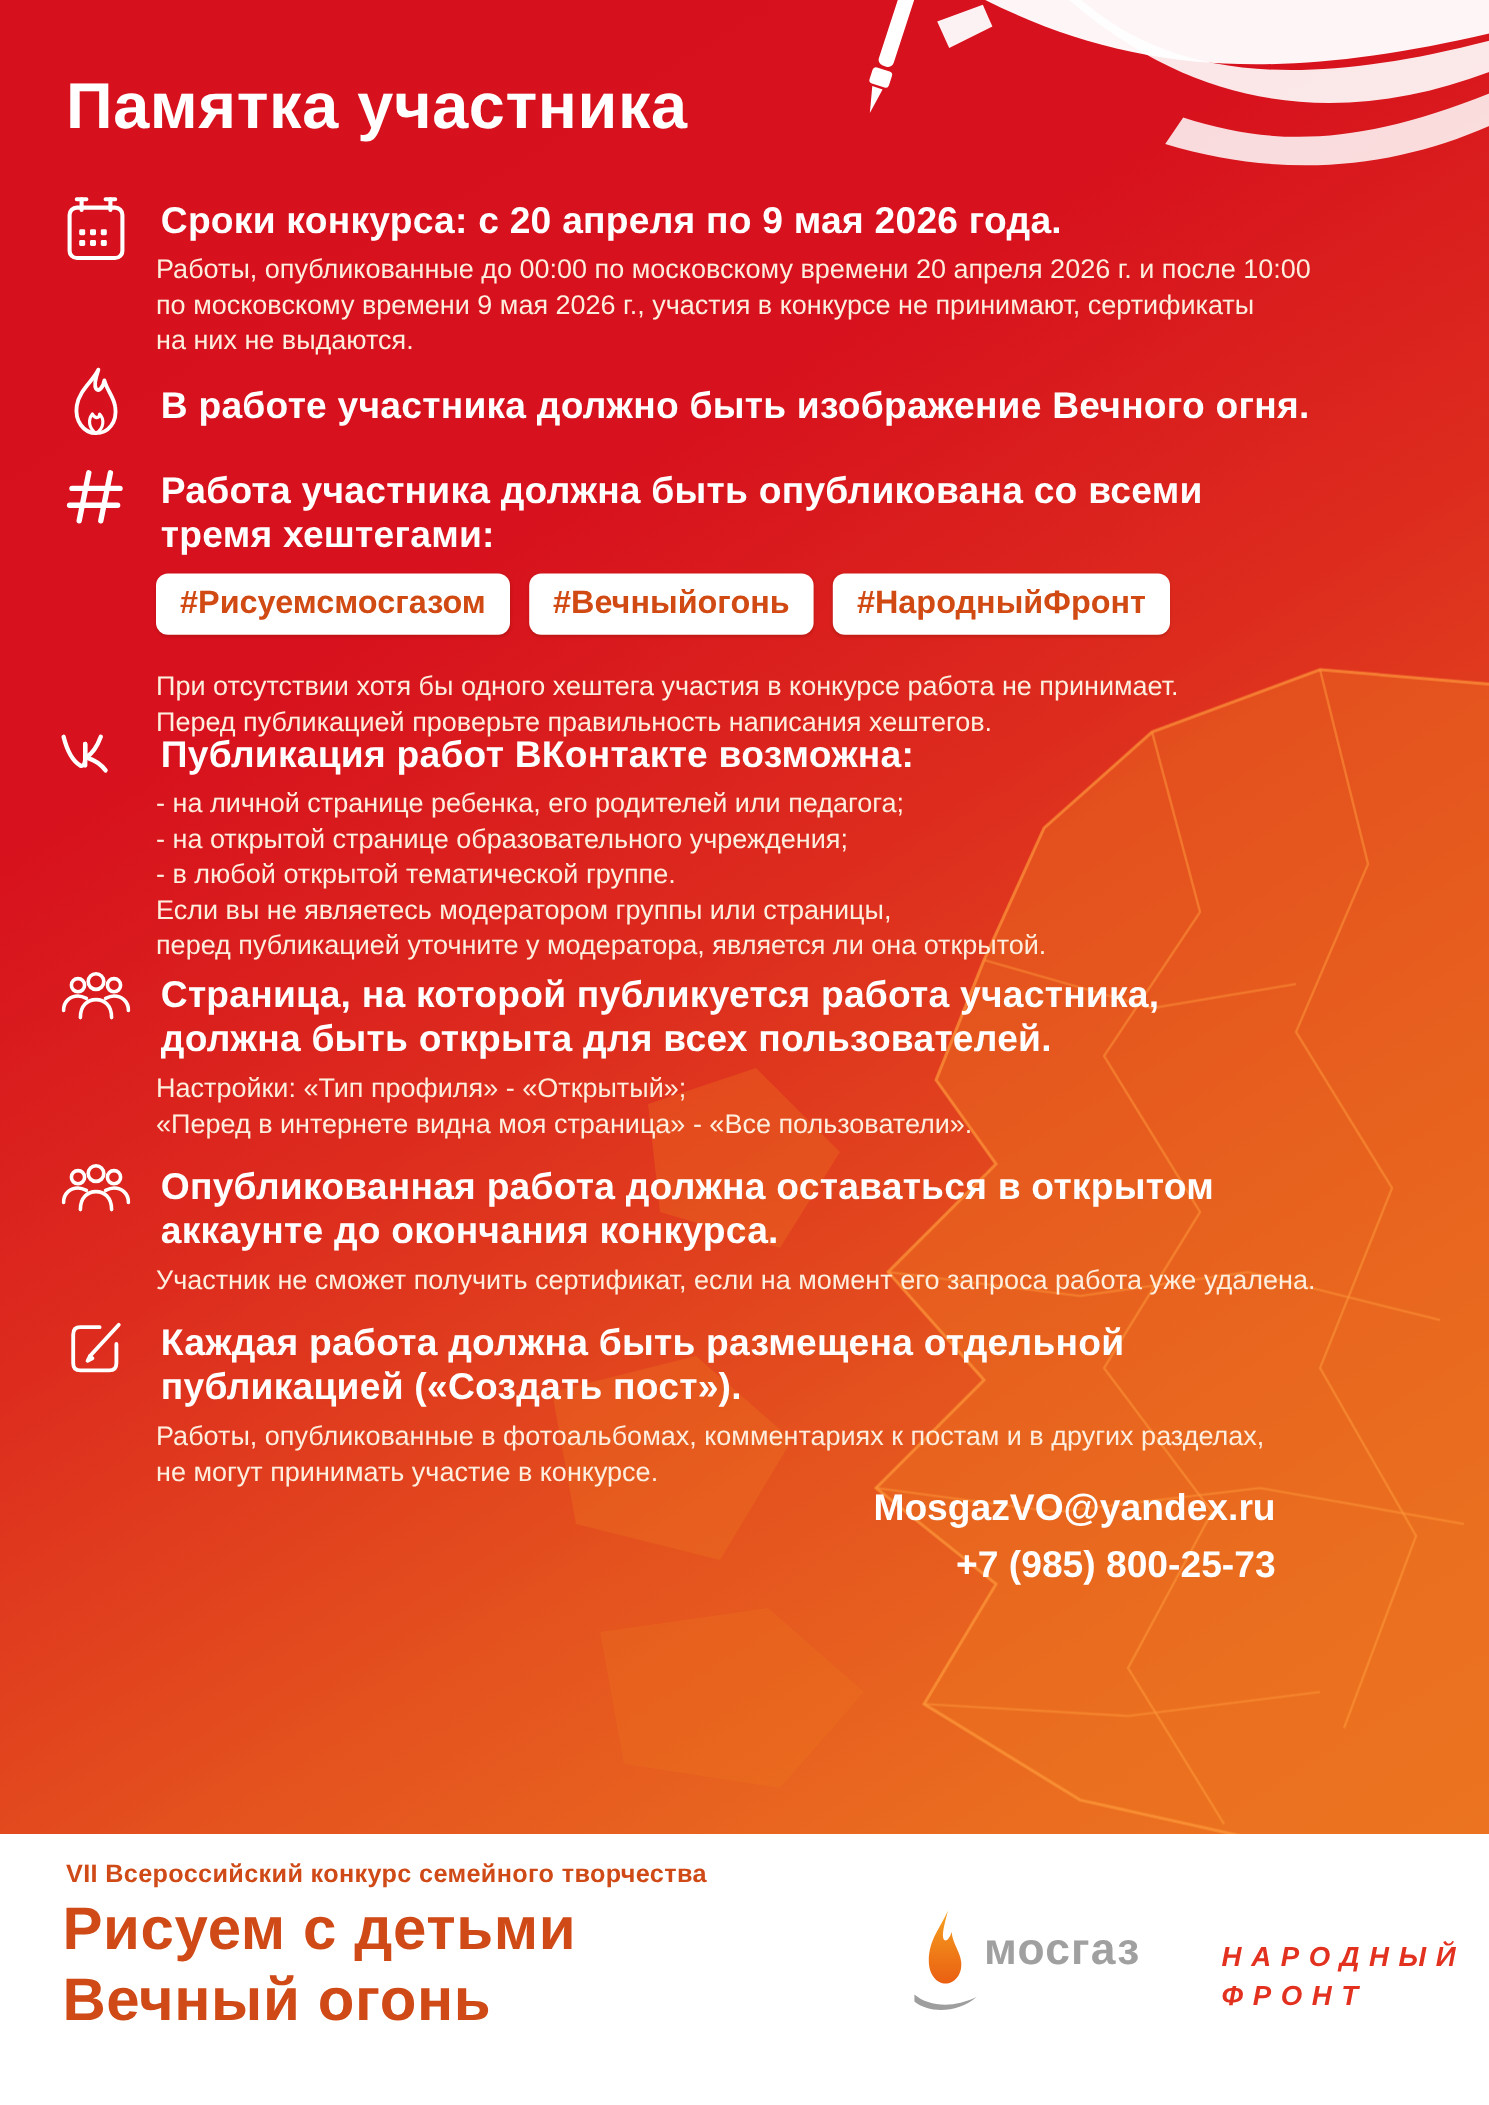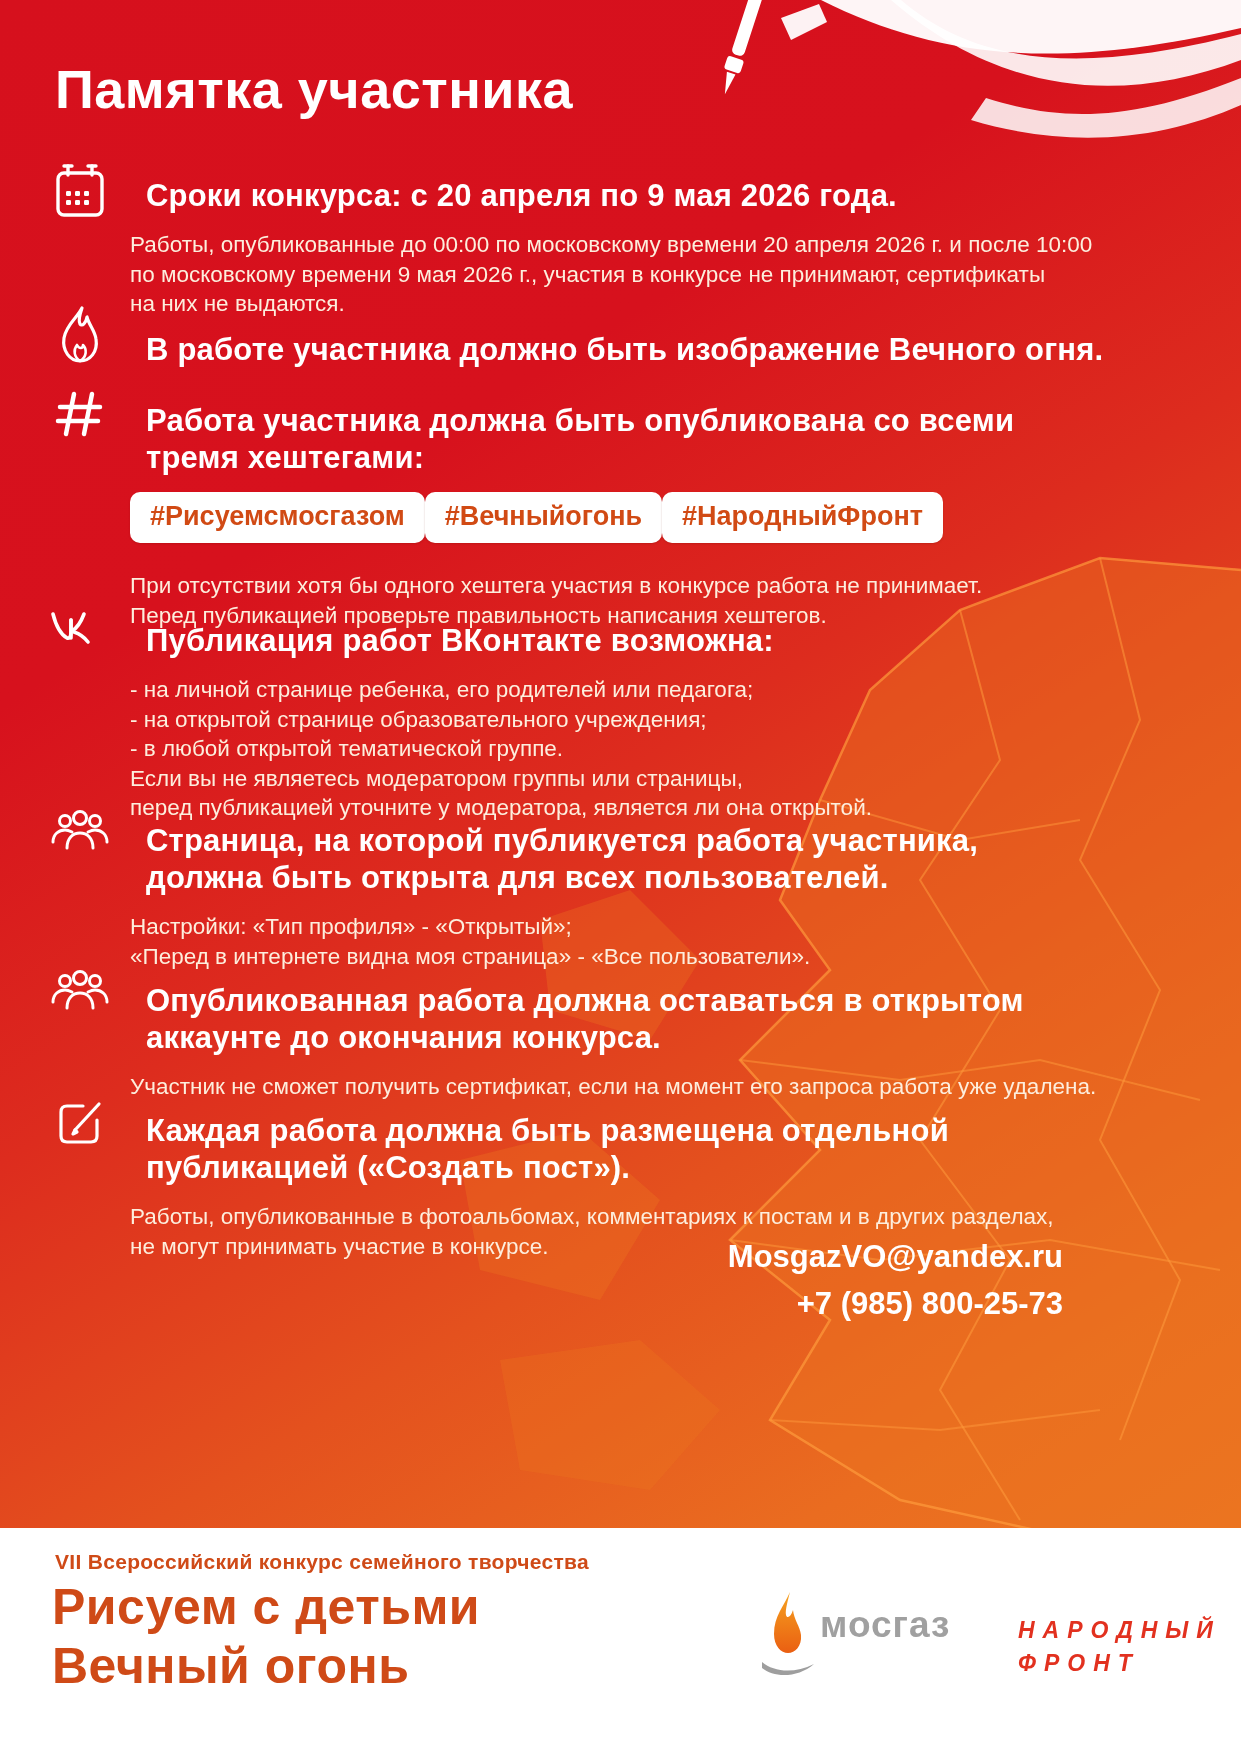--- a/index.html
+++ b/index.html
@@ -11,34 +11,34 @@
   .map-layer{position:absolute;left:400px;top:540px;width:841px;height:1000px;pointer-events:none;}
   .brush-layer{position:absolute;right:0;top:0;width:600px;height:170px;pointer-events:none;}
   .page-title{
     position:absolute;left:55px;top:58px;color:#ffffff;font-size:54px;font-weight:bold;letter-spacing:.5px;
   }
   .section{position:absolute;left:48px;right:26px;display:flex;gap:18px;}
   .icon-box{flex:0 0 64px;display:flex;justify-content:center;align-items:flex-start;padding-top:2px;}
   .icon-box svg{display:block;}
   .sec-content{flex:1;min-width:0;}
   .sec-heading{
-    margin:16px;color:#ffffff;font-size:31px;font-weight:bold;line-height:1.2;white-space:pre-line;letter-spacing:.2px;
+    margin:4px;color:#ffffff;font-size:31px;font-weight:bold;line-height:1.2;white-space:pre-line;letter-spacing:.2px;
   }
   .sec-body{
     margin:8px 0 0 0;color:#fdeedd;font-size:22.5px;font-weight:normal;line-height:1.31;white-space:pre-line;
   }
   .s1{top:161px;}
   .s2{top:303px;}
   .s2 .sec-heading{padding-top:12px;}
   .s3{top:386px;}
   .s4{top:606px;}
   .s5{top:806px;}
   .s6{top:966px;}
   .s7{top:1096px;}
-  .pill-row{display:flex;margin-top:14px;align-items:center;}
+  .pill-row{display:flex;gap:16px;margin-top:14px;align-items:center;}
   .pill{
     background:#ffffff;border-radius:10px;padding:9px 20px 11px 20px;
     color:#d14a14;font-size:27px;font-weight:bold;white-space:nowrap;
     box-shadow:0 1px 2px rgba(120,20,0,.25);
   }
   .note{margin-top:28px;}
   .contacts{
     position:absolute;top:1234px;left:0;width:1063px;text-align:right;
     color:#ffffff;font-size:31px;font-weight:bold;line-height:1.5;
   }

